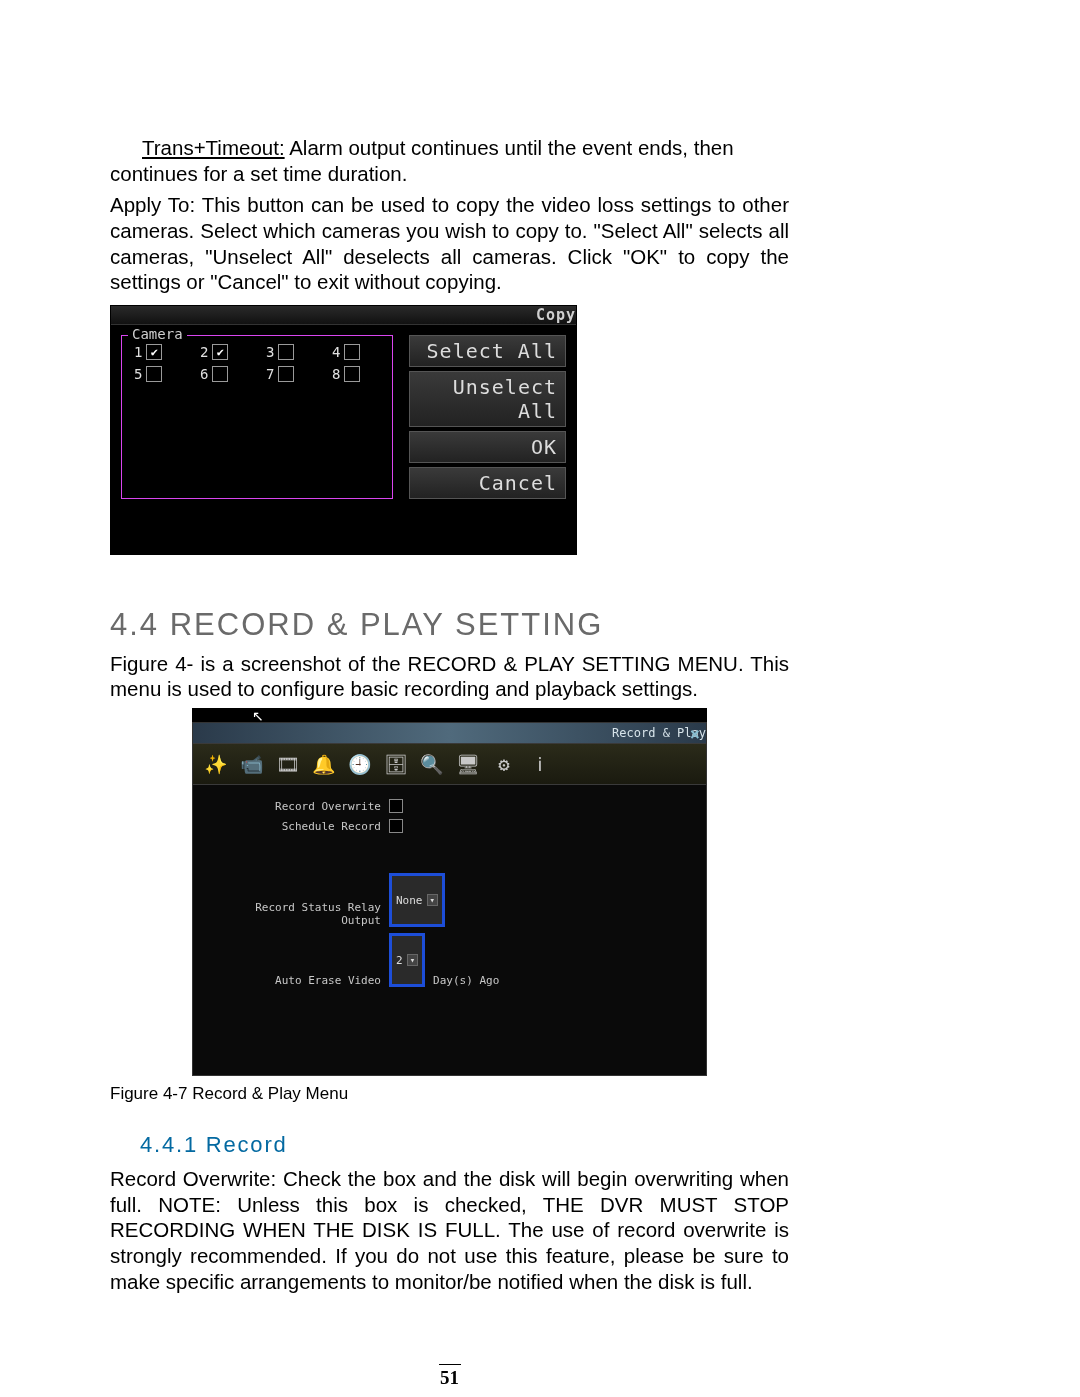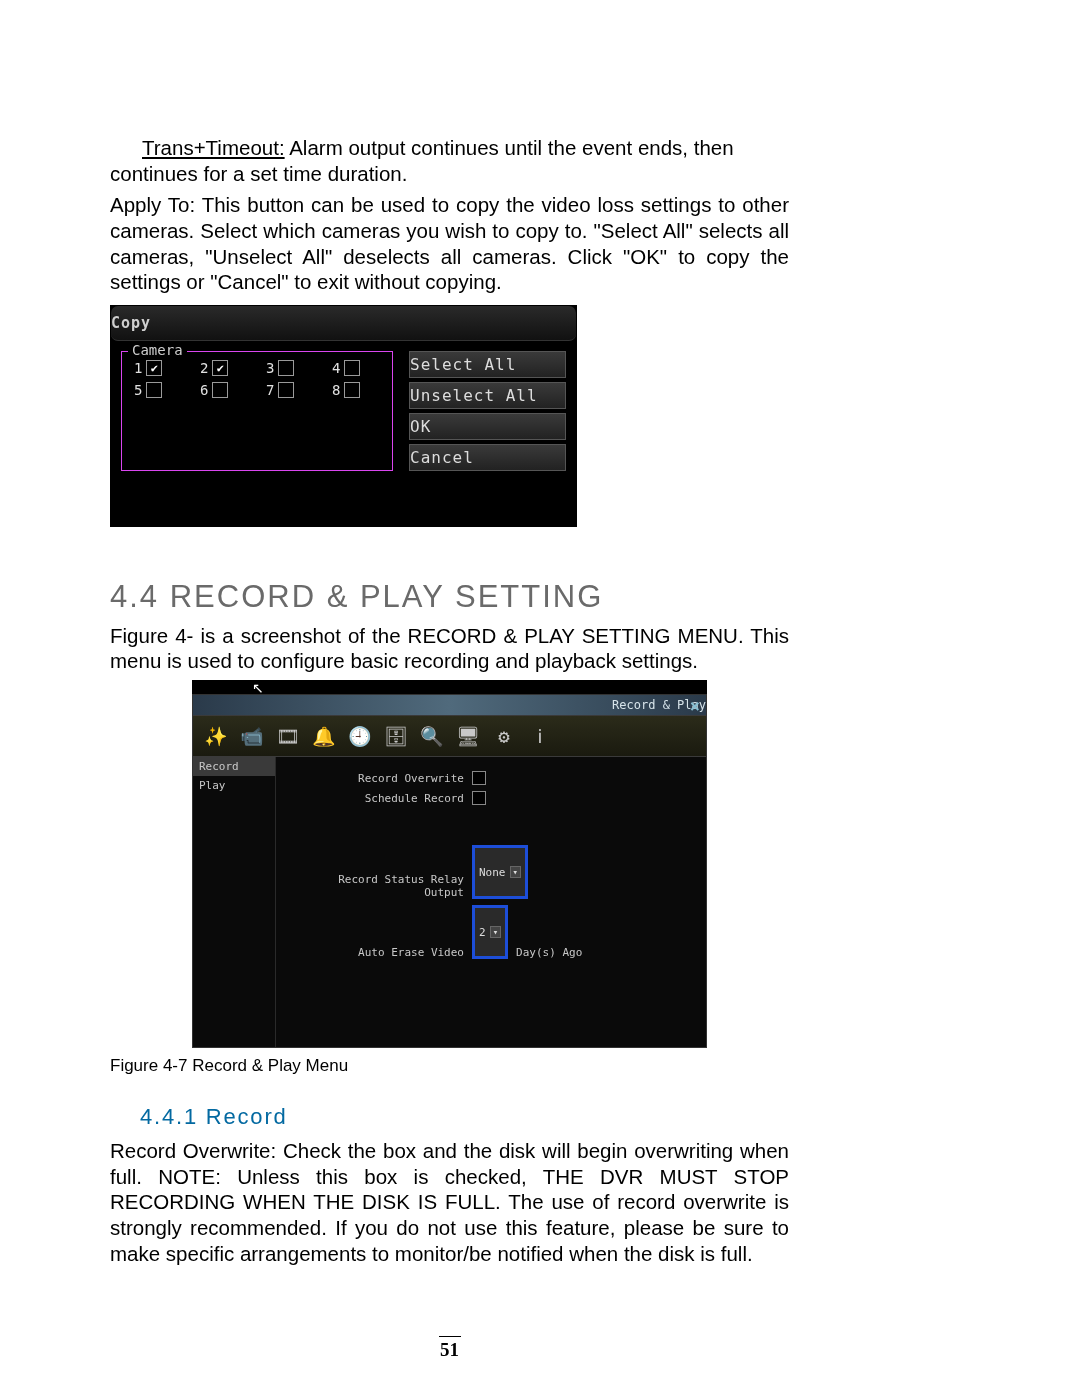--- a/index.html
+++ b/index.html
@@ -65,27 +65,26 @@
     width: 465px;
     background: #000;
     color: #bdbdbd;
     font-family: monospace;
     font-size: 15px;
     border: 1px solid #000;
     margin: 10px 0 8px 0;
   }
   .copy-titlebar {
     background: linear-gradient(#2a2a2a,#111);
-    text-align: left;
+    text-align: right;
     font-weight: bold;
     color: #cfcfcf;
-    padding: 8px 0;
+    padding: 0 0;
     border-bottom: 1px solid #333;
     letter-spacing: 1px;
-    border-radius: 7px;
   }
   .copy-body {
     display: flex;
     padding: 10px 10px 55px 10px;
     gap: 16px;
   }
   .camera-fieldset {
     border: 1px solid #d946ef;
     padding: 8px 8px 8px 12px;
     position: relative;
@@ -126,23 +125,23 @@
   .copy-btns {
     display: flex;
     flex-direction: column;
     gap: 4px;
     flex: 1;
   }
   .dvr-btn {
     background: linear-gradient(#3a3a3a,#222);
     border: 1px solid #555;
     color: #ddd;
-    text-align: left;
-    padding: 3px 0;
-    font-size: 16px;
+    text-align: right;
+    padding: 3px 8px;
+    font-size: 20px;
     font-family: monospace;
     letter-spacing: 1px;
   }
 
   
   .rp-wrap {
     width: 515px;
     margin: 6px auto 0 auto;
     background: #000;
   }
@@ -321,24 +320,20 @@
         <div class="rp-tool">🎞</div>
         <div class="rp-tool">🔔</div>
         <div class="rp-tool">🕘</div>
         <div class="rp-tool">🗄</div>
         <div class="rp-tool">🔍</div>
         <div class="rp-tool">🖥</div>
         <div class="rp-tool">⚙</div>
         <div class="rp-tool">ℹ</div>
       </div>
       <div class="rp-body">
-        <div class="rp-side">
-          <div class="rp-side-item sel">Record</div>
-          <div class="rp-side-item">Play</div>
-        </div>
         <div class="rp-main">
           <div class="rp-row">
             <div class="lbl">Record Overwrite</div>
             <div class="rp-chk"></div>
           </div>
           <div class="rp-row">
             <div class="lbl">Schedule Record</div>
             <div class="rp-chk"></div>
           </div>
           <div class="spacer"></div>

